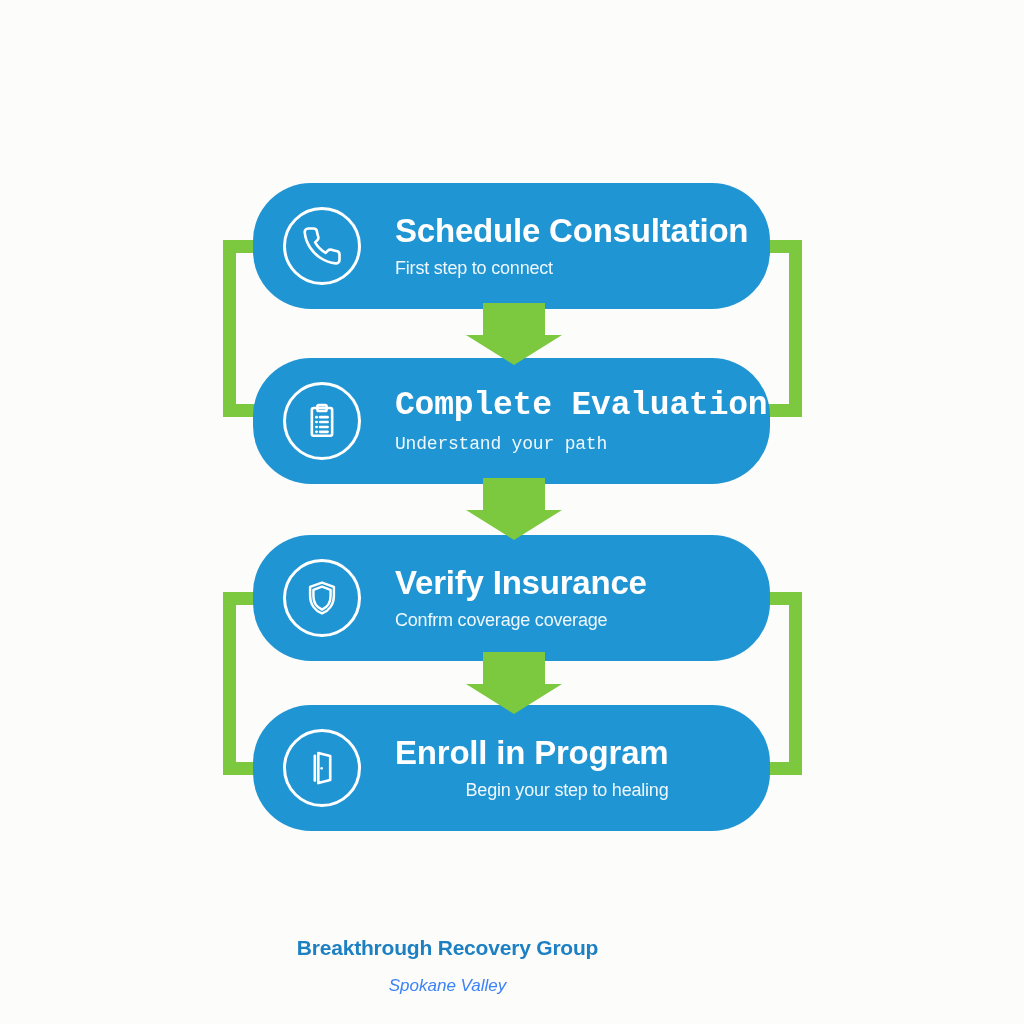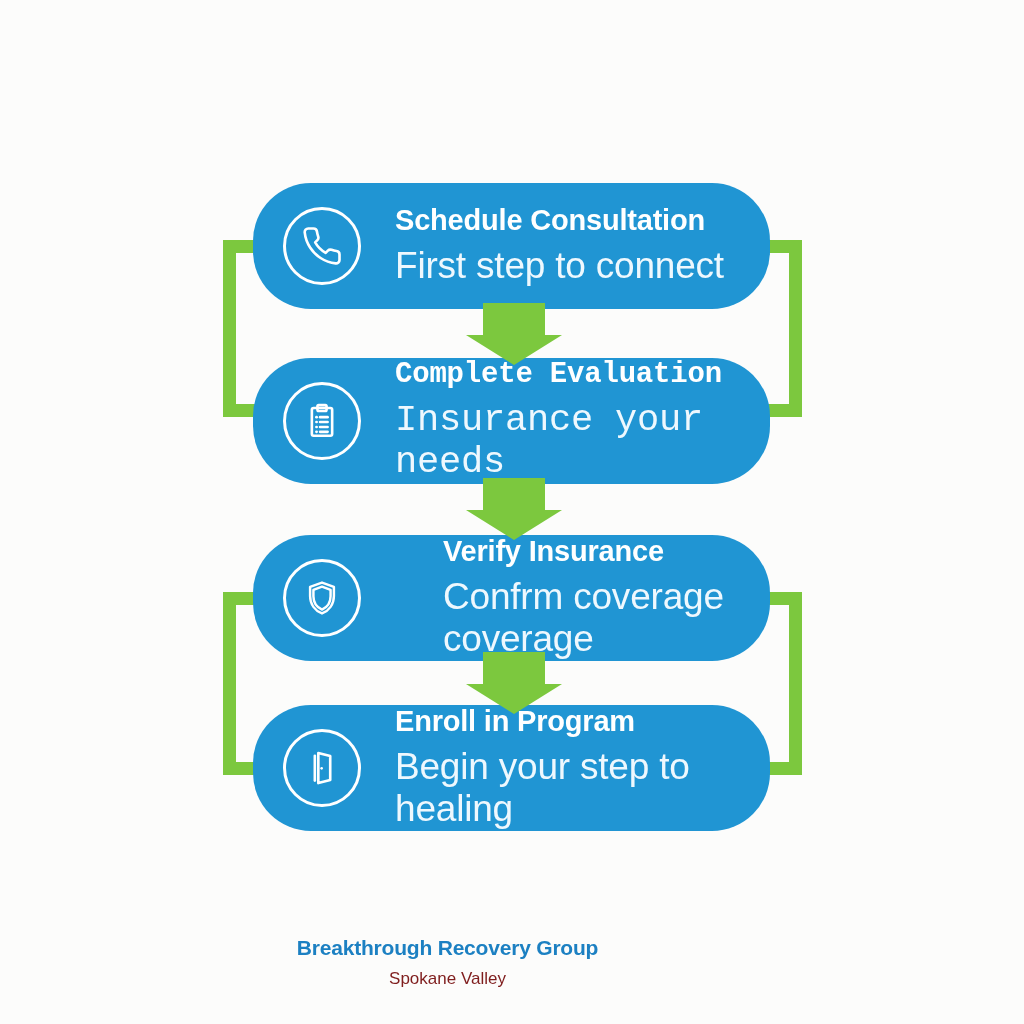--- a/index.html
+++ b/index.html
@@ -54,43 +54,43 @@
     background:#2095d3;
     border-radius:58px;
     display:flex;
     align-items:center;
     padding-left:30px;
     box-sizing:border-box;
     z-index:2;
   }
   .step.s1{top:183px;}
   .step.s2{top:358px;font-family:Liberation Mono, monospace;}
-  .step.s3{top:535px;gap:48px;}
-  .step.s4{top:705px;}
+  .step.s3{top:535px;}
+  .step.s4{top:705px;text-align:right;}
 
   .icon-circle{
     width:78px;height:78px;
     border:3.5px solid #ffffff;
     border-radius:50%;
     display:flex;align-items:center;justify-content:center;
     flex:0 0 auto;
     box-sizing:border-box;
   }
   .icon-circle svg{display:block;}
 
   .step-text{margin-left:34px;}
   .step-title{
-    font-size:29px;
+    font-size:33px;
     font-weight:700;
     color:#ffffff;
     letter-spacing:-0.2px;
     line-height:1.1;
   }
   .step-sub{
-    font-size:37px;
+    font-size:18px;
     font-weight:400;
     color:#eef8fe;
     margin-top:9px;
     letter-spacing:-0.2px;
   }
 
   
   .brand{
     position:absolute;
     top:936px;left:0;
@@ -100,22 +100,23 @@
   }
   .brand-name{
     font-size:21px;
     font-weight:700;
     color:#1c80c2;
     letter-spacing:-0.2px;
   }
   .brand-loc{
     font-size:17px;
     font-weight:400;
-    color:#7f1d1d;
-    margin-top:9px;
+    color:#3b82f6;
+    margin-top:16px;
+    font-style:italic;
   }
 </style>
 </head>
 <body>
 
 <div class="stage">
 
   <div class="bracket left b1"></div>
   <div class="bracket right b1"></div>
   <div class="bracket left b2"></div>
@@ -153,21 +154,21 @@
         <line x1="10.9" y1="15.4" x2="15.2" y2="15.4"></line>
         <line x1="10.9" y1="18.2" x2="15.2" y2="18.2"></line>
         <line x1="8.8" y1="9.8" x2="8.95" y2="9.8"></line>
         <line x1="8.8" y1="12.6" x2="8.95" y2="12.6"></line>
         <line x1="8.8" y1="15.4" x2="8.95" y2="15.4"></line>
         <line x1="8.8" y1="18.2" x2="8.95" y2="18.2"></line>
       </svg>
     </div>
     <div class="step-text">
       <div class="step-title">Complete Evaluation</div>
-      <div class="step-sub">Insurance your needs</div>
+      <div class="step-sub">Understand your path</div>
     </div>
   </section>
 
   <section class="step s3">
     <div class="icon-circle">
       <svg width="42" height="42" viewBox="0 0 24 24" fill="none" stroke="#ffffff" stroke-width="1.4" stroke-linecap="round" stroke-linejoin="round">
         <path d="M12 3.2 L18.8 5.6 V10.8 C18.8 15.6 16 19.2 12 20.8 C8 19.2 5.2 15.6 5.2 10.8 V5.6 Z"></path>
         <path d="M12 5.5 L16.9 7.3 V11 C16.9 14.5 14.9 17.3 12 18.6 C9.1 17.3 7.1 14.5 7.1 11 V7.3 Z"></path>
       </svg>
     </div>

